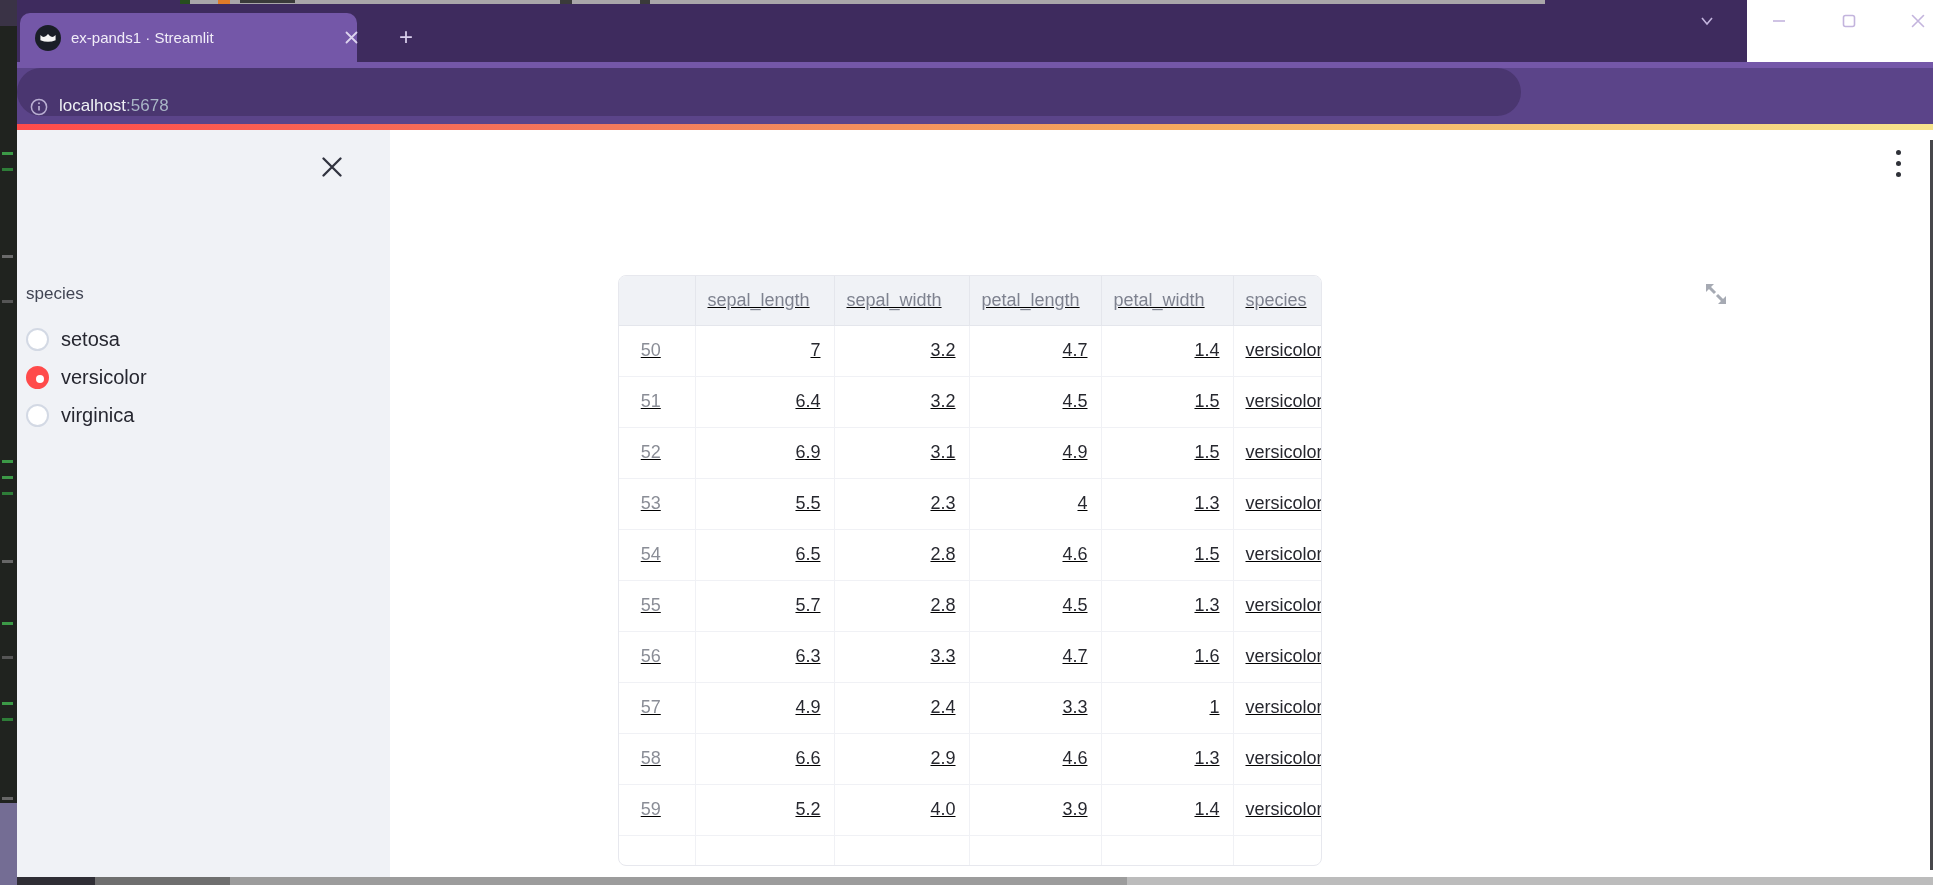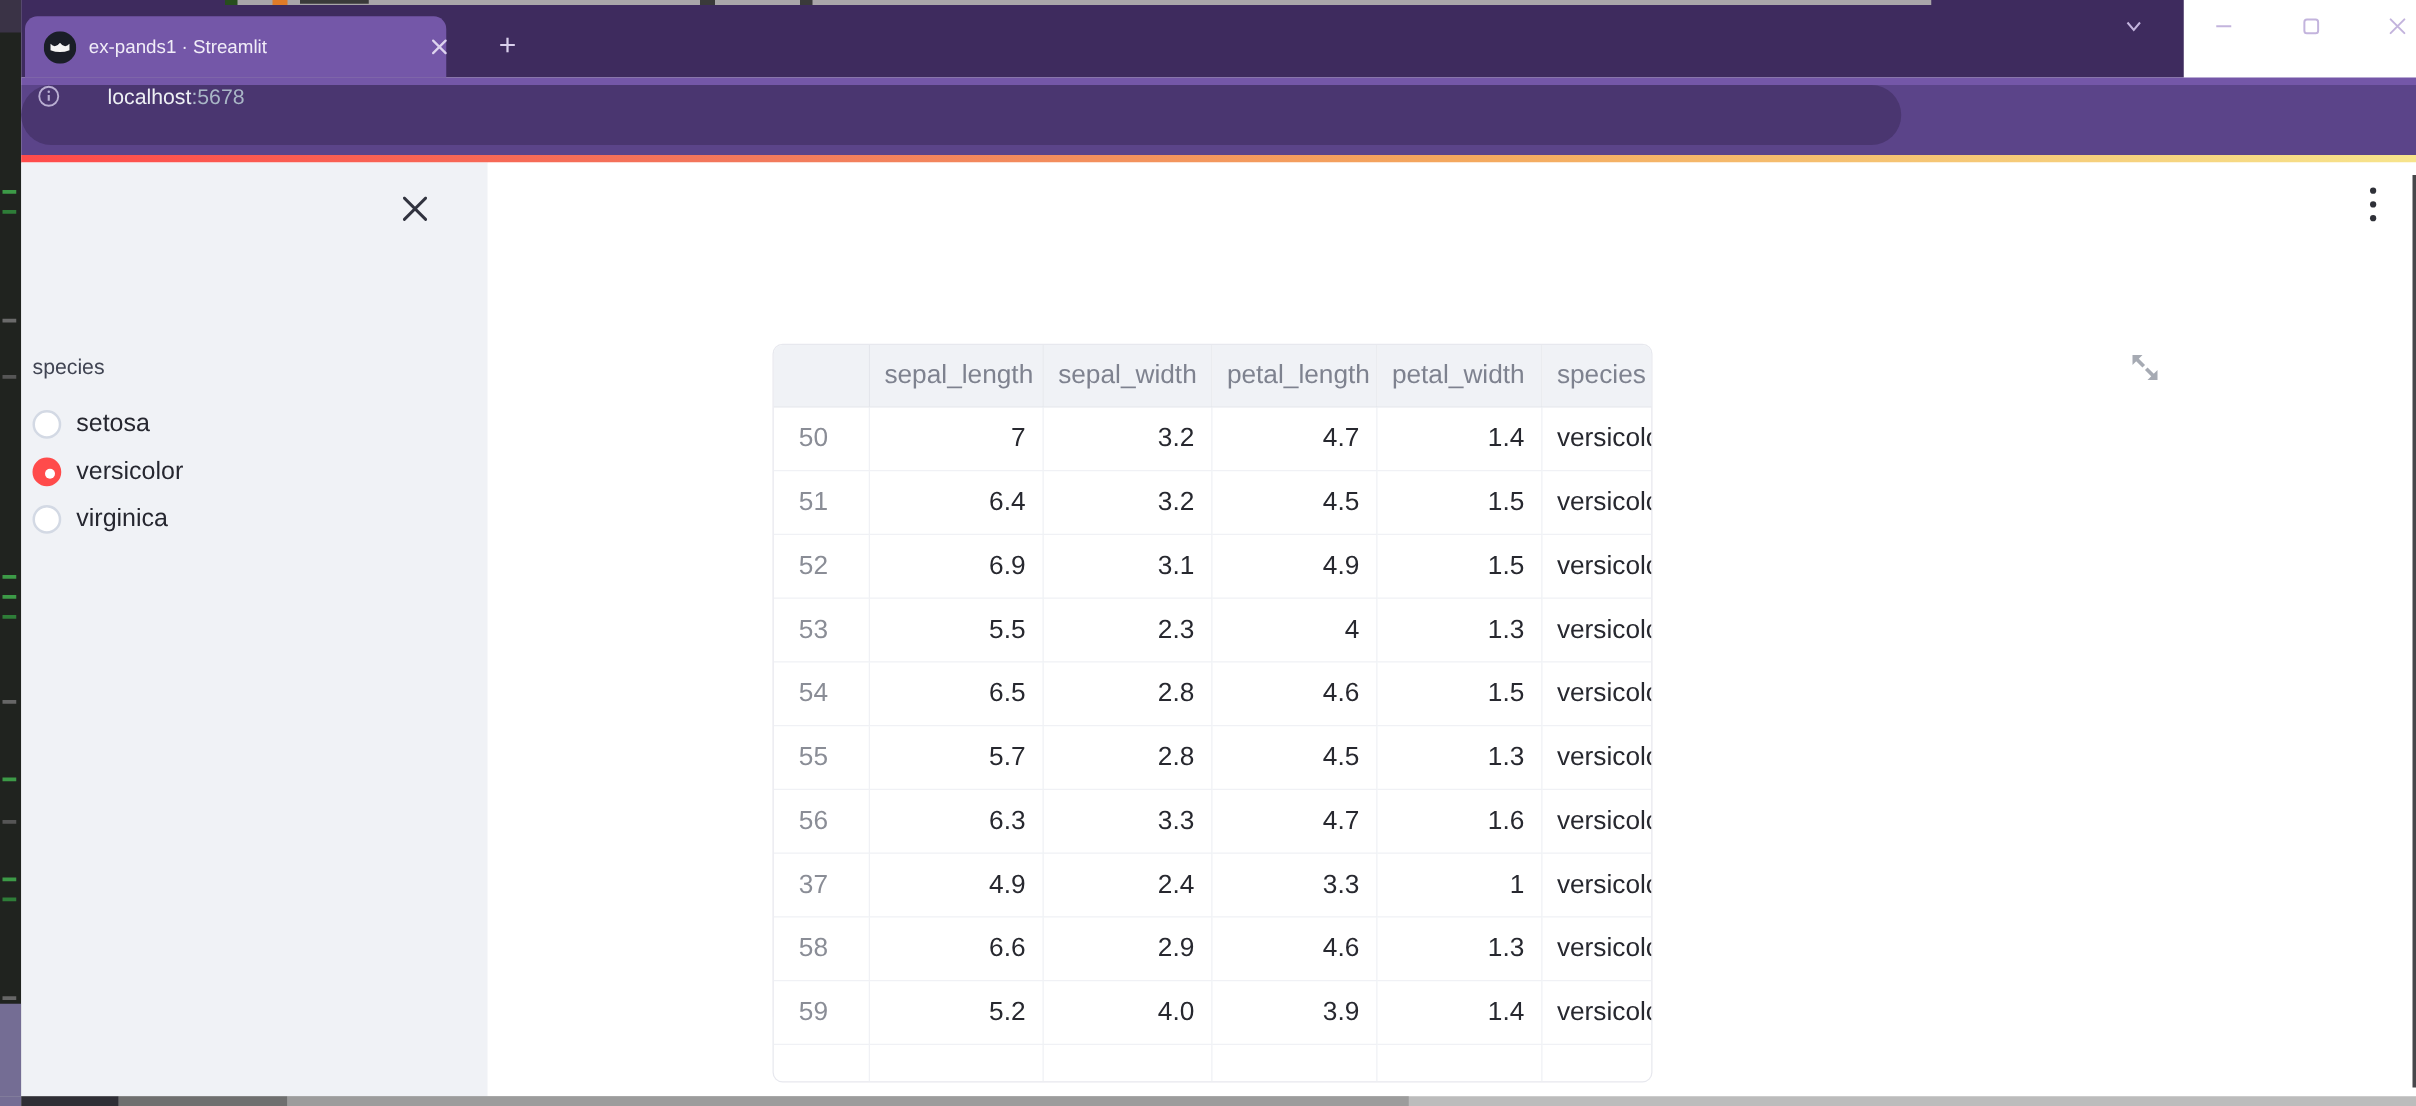--- a/index.html
+++ b/index.html
@@ -22,21 +22,21 @@
   #tab-title { margin-left:10px; font-size:15px; color:#f1edf8; white-space:nowrap; overflow:hidden; width:250px; }
   #tab-close { position:absolute; left:324px; top:17px; width:15px; height:15px; }
   #newtab-btn { position:absolute; left:378px; top:27px; width:22px; height:22px; color:#d9cfec;
     font-size:24px; line-height:20px; text-align:center; font-weight:300; }
   .winctl { position:absolute; top:13px; width:16px; height:16px; }
 
   #tabline { left:17px; top:62px; width:1916px; height:6px; background:var(--c-tab); }
   #toolbar { left:17px; top:68px; width:1916px; height:56px; background:var(--c-toolbar); }
   .navbtn { position:absolute; top:84px; width:24px; height:24px; }
   #omnibox { left:172px; top:72px; width:1504px; height:48px; border-radius:24px; background:var(--c-omnibox);
-    display:flex; align-items:flex-start;gap:27px; }
+    display:flex; align-items:flex-end; }
   #info-icon { margin-left:13px; width:18px; height:18px; }
   #url-text { margin-left:11px; font-size:17px; }
   #url-host { color:#eef0f4; }
   #url-port { color:#a9b6c6; }
   #share-icon { position:absolute; left:1586px; top:83px; width:25px; height:25px; }
   #star-icon { position:absolute; left:1636px; top:85px; width:23px; height:23px; }
   #capture-icon { position:absolute; left:1709px; top:82px; width:28px; height:29px; }
   #puzzle-icon { position:absolute; left:1756px; top:85px; width:22px; height:22px; }
   #panel-icon { position:absolute; left:1792px; top:83px; width:26px; height:26px; }
   #avatar { position:absolute; left:1835px; top:81px; width:30px; height:30px; border-radius:50%; overflow:hidden; }
@@ -62,21 +62,21 @@
     border-radius:50%; background:#fff; }
   .radio-label { margin-left:12px; font-size:20px; color:#262730; }
 
   #app-menu { position:absolute; left:1895px; top:150px; width:6px; height:30px; }
   #app-menu i { display:block; width:5px; height:5px; border-radius:50%; background:#2f3138; margin:0 auto 6px; }
   #expand-icon { position:absolute; left:1702px; top:280px; width:28px; height:28px; }
 
   
   #dataframe { left:618px; top:275px; width:704px; height:591px; background:#fff;
     border:1px solid var(--c-table_border); border-radius:8px; overflow:hidden; }
-  #dataframe table { border-collapse:collapse; table-layout:fixed; width:703px; font-size:21px; }
+  #dataframe table { border-collapse:collapse; table-layout:fixed; width:703px; font-size:18px;text-decoration:underline; }
   #dataframe col.w0{width:76px} #dataframe col.w1{width:139px} #dataframe col.w2{width:135px}
   #dataframe col.w3{width:132px} #dataframe col.w4{width:132px} #dataframe col.w5{width:89px}
   #dataframe th { height:49px; background:var(--c-header_bg); color:var(--c-header_text); font-weight:400;
     text-align:left; padding-left:12px; border-right:1px solid #e4e6ec; border-bottom:1px solid #e4e6ec;
     white-space:nowrap; overflow:hidden; }
   #dataframe td { height:51px; border-right:1px solid var(--c-grid_line); border-bottom:1px solid var(--c-grid_line);
     white-space:nowrap; overflow:hidden; }
   #dataframe th:last-child, #dataframe td:last-child { border-right:none; }
   td.c-idx { color:var(--c-index_text); text-align:center; padding-right:12px; }
   td.c-num { color:var(--c-cell_text); text-align:right; padding-right:13px; }
@@ -305,21 +305,21 @@
         </tr>
         <tr>
           <td class="c-idx">56</td>
           <td class="c-num">6.3</td>
           <td class="c-num">3.3</td>
           <td class="c-num">4.7</td>
           <td class="c-num">1.6</td>
           <td class="c-sp">versicolor</td>
         </tr>
         <tr>
-          <td class="c-idx">37</td>
+          <td class="c-idx">57</td>
           <td class="c-num">4.9</td>
           <td class="c-num">2.4</td>
           <td class="c-num">3.3</td>
           <td class="c-num">1</td>
           <td class="c-sp">versicolor</td>
         </tr>
         <tr>
           <td class="c-idx">58</td>
           <td class="c-num">6.6</td>
           <td class="c-num">2.9</td>

